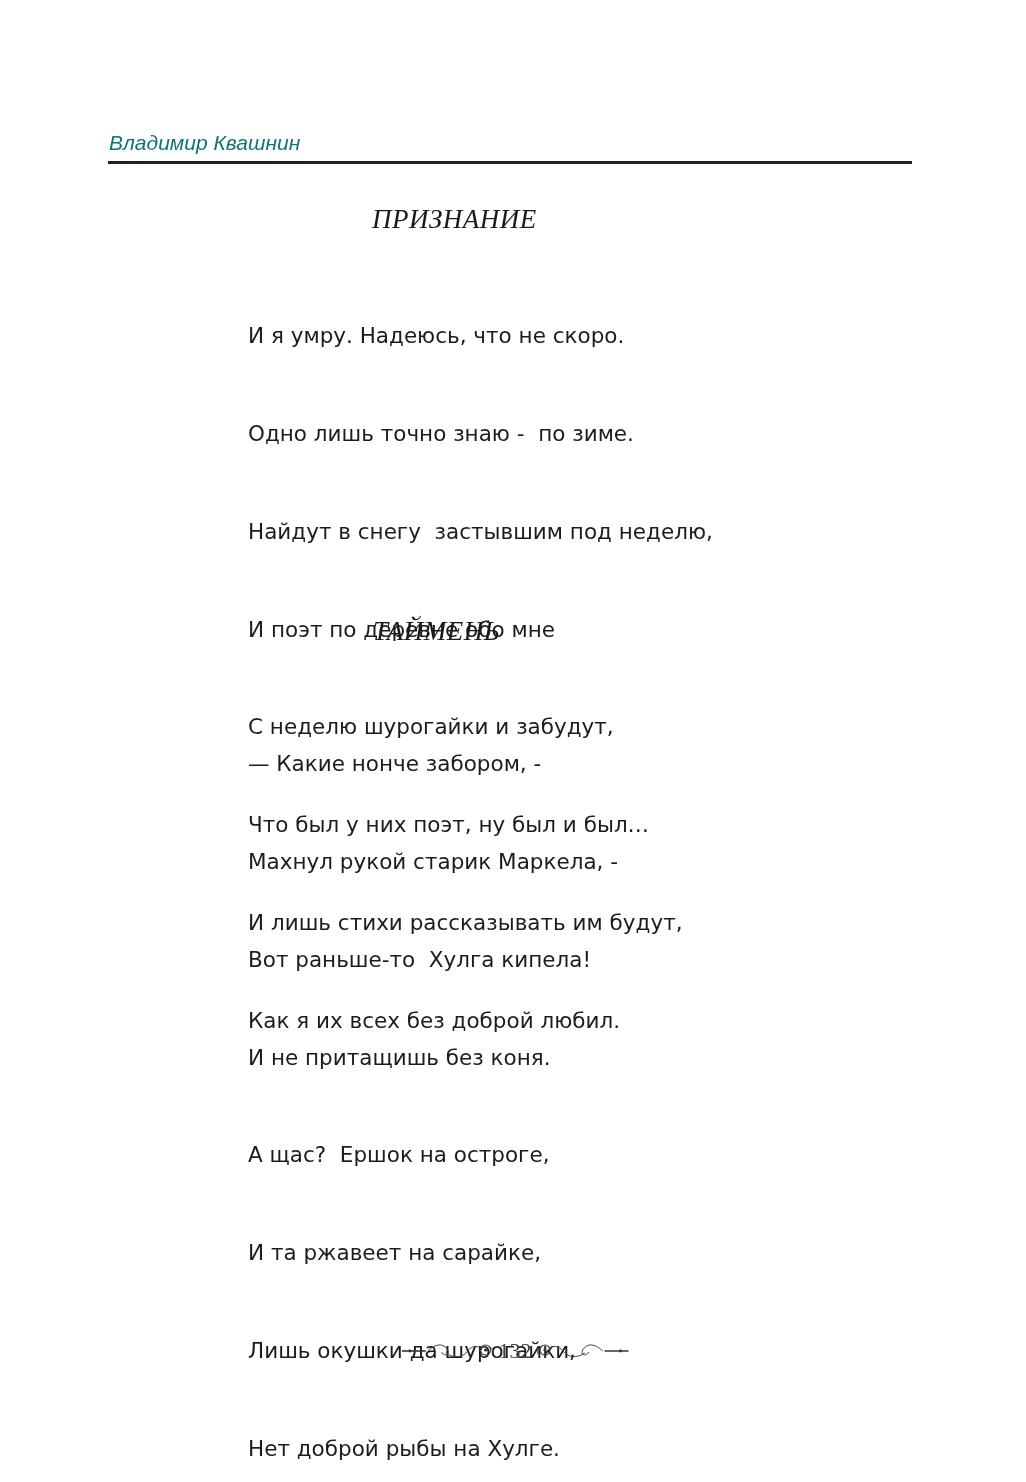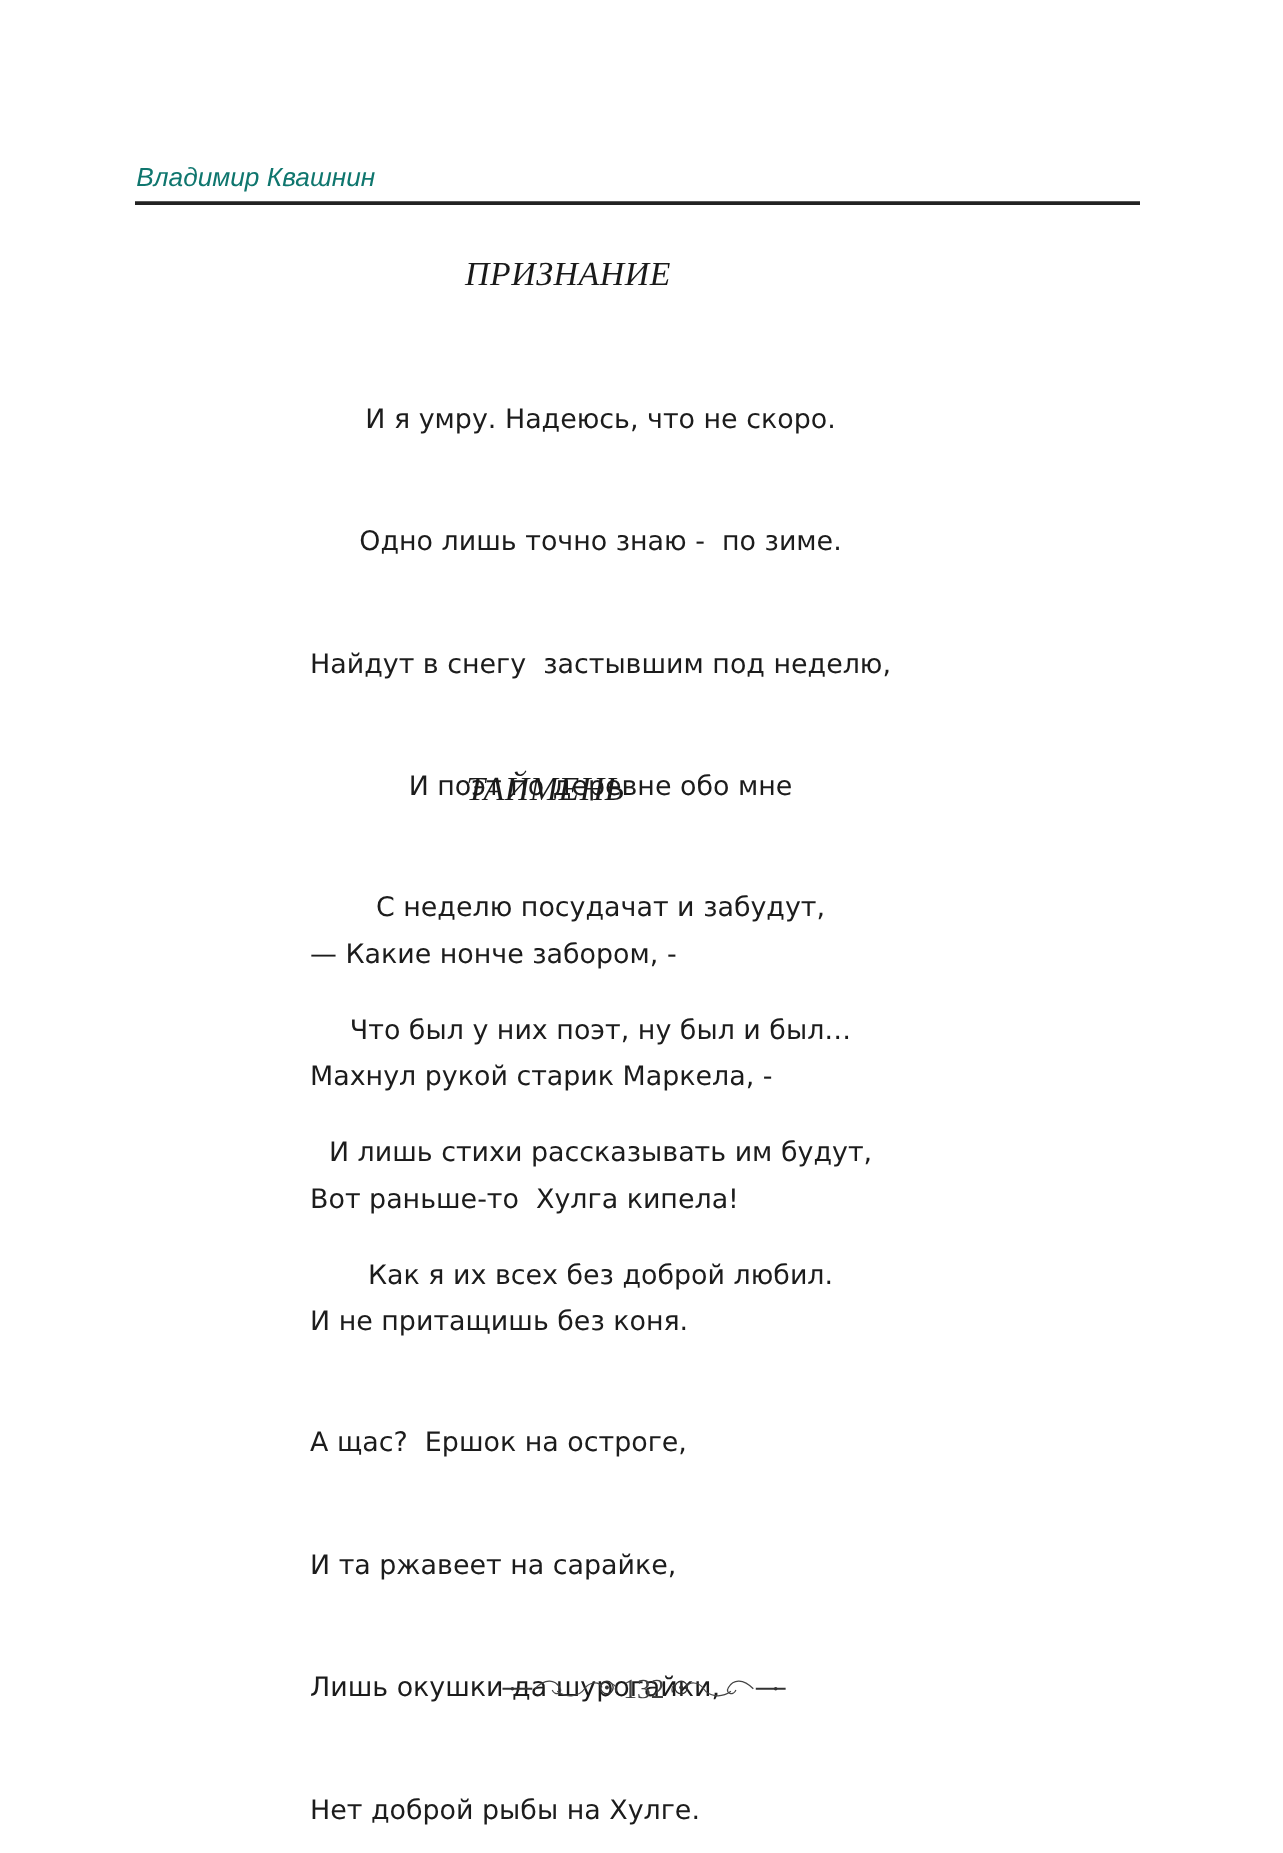--- a/index.html
+++ b/index.html
@@ -31,26 +31,26 @@
   }
 </style>
 </head>
 <body>
 
 <div class="running-head">Владимир Квашнин</div>
 <div class="head-rule"></div>
 
 <div class="title" style="left:372px; top:204px;">ПРИЗНАНИЕ</div>
 
-<div class="poem" style="top:255px;text-align:center;">
+<div class="poem" style="top:255px;">
   <div>И я умру. Надеюсь, что не скоро.</div>
   <div>Одно лишь точно знаю -  по зиме.</div>
   <div>Найдут в снегу  застывшим под неделю,</div>
   <div>И поэт по деревне обо мне</div>
-  <div>С неделю посудачат и забудут,</div>
+  <div>С неделю шурогайки и забудут,</div>
   <div>Что был у них поэт, ну был и был…</div>
   <div>И лишь стихи рассказывать им будут,</div>
   <div>Как я их всех без доброй любил.</div>
 </div>
 
 <div class="title" style="left:373px; top:616px;">ТАЙМЕНЬ</div>
 
 <div class="poem" style="top:683px;">
   <div>— Какие нонче забором, -</div>
   <div>Махнул рукой старик Маркела, -</div>

